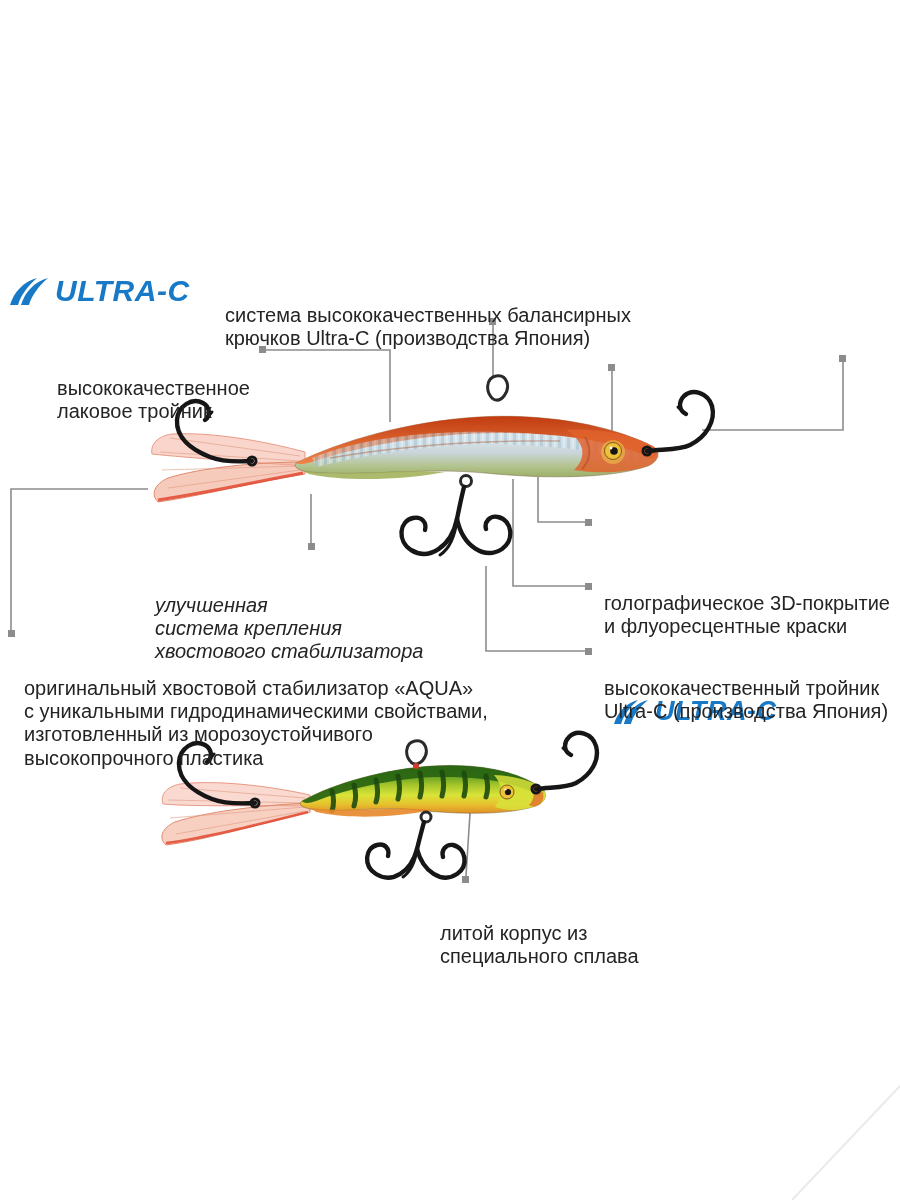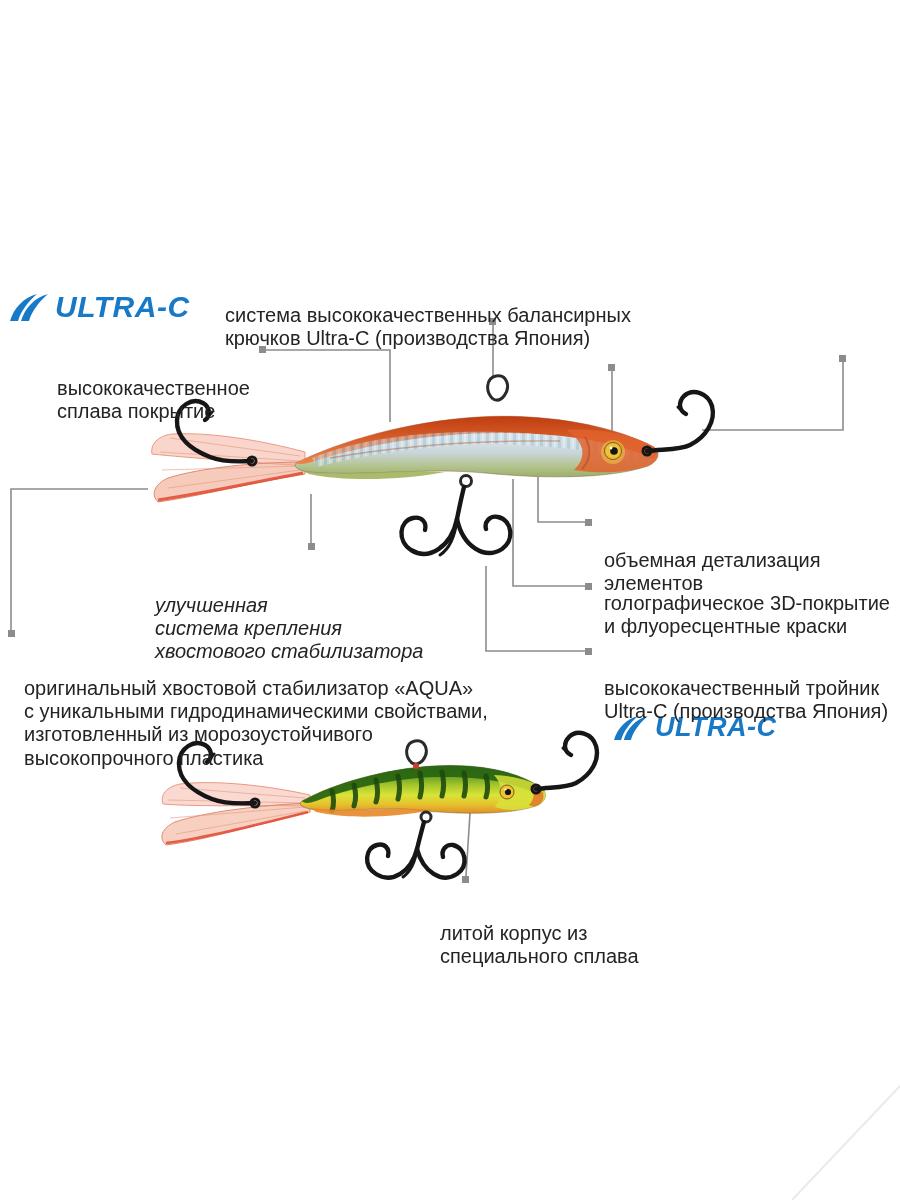--- a/index.html
+++ b/index.html
@@ -6,21 +6,21 @@
   .stage{
     position:relative;width:900px;height:1200px;background:#ffffff;overflow:hidden;
     font-family:"Liberation Sans", sans-serif;
   }
   #canvas{position:absolute;left:0;top:0;z-index:1;}
   .callout{
     position:absolute;z-index:2;white-space:pre-line;
     font-size:20px;line-height:1.16;color:#242424;margin-top:36px;
   }
   .logo{
-    position:absolute;z-index:2;display:flex;align-items:center;gap:7px;color:#1879c6;margin-top:16px;
+    position:absolute;z-index:2;display:flex;align-items:center;gap:7px;color:#1879c6;
   }
   .logo .txt{font-style:italic;font-weight:bold;letter-spacing:.5px;}
   .callout-line{stroke:#8c8c8c;stroke-width:1.6;fill:none;}
   .callout-dot{fill:#8c8c8c;}
   .hook{stroke:#161616;stroke-width:4.4;fill:none;stroke-linecap:round;}
   .hook-thin{stroke:#161616;stroke-width:3;fill:none;stroke-linecap:round;}
   .wire{stroke:#2a2a2a;stroke-width:3;fill:none;}
   .hookring{fill:none;stroke:#161616;stroke-width:3;}
   .fin-line{stroke:#e09a80;stroke-width:1;stroke-opacity:.6;}
   .stripe{stroke:#1d4a0e;stroke-width:5;fill:none;stroke-linecap:round;stroke-opacity:.9;}
@@ -212,25 +212,23 @@
       <path d="M2,27 C6,14 15,4 29,0 C19,9 13,17 10,27 Z" fill="#1879c6"></path>
       <path d="M13,27 C17,14 26,4 40,0 C30,9 24,17 21,27 Z" fill="#1879c6"></path>
     </svg>
     <span class="txt" style="font-size:27px;">ULTRA-C</span>
   </div>
 
   <div class="callout" style="left:225px;top:268px;width:420px;">система высококачественных балансирных
 крючков Ultra-C (производства Япония)</div>
 
   <div class="callout" style="left:57px;top:341px;width:215px;">высококачественное
-сплава покрытие</div>
-
-
-  <div class="callout" style="left:604px;top:513px;width:250px;">объемная детализация
-элементов</div>
+лаковое тройник</div>
+
+
 
   <div class="callout" style="left:604px;top:556px;width:295px;">голографическое 3D-покрытие
 и флуоресцентные краски</div>
 
   <div class="callout" style="left:604px;top:641px;width:300px;">высококачественный тройник
 Ultra-C (производства Япония)</div>
 
   <div class="callout" style="left:155px;top:558px;width:270px;font-style:italic;">улучшенная
 система крепления
 хвостового стабилизатора</div>

